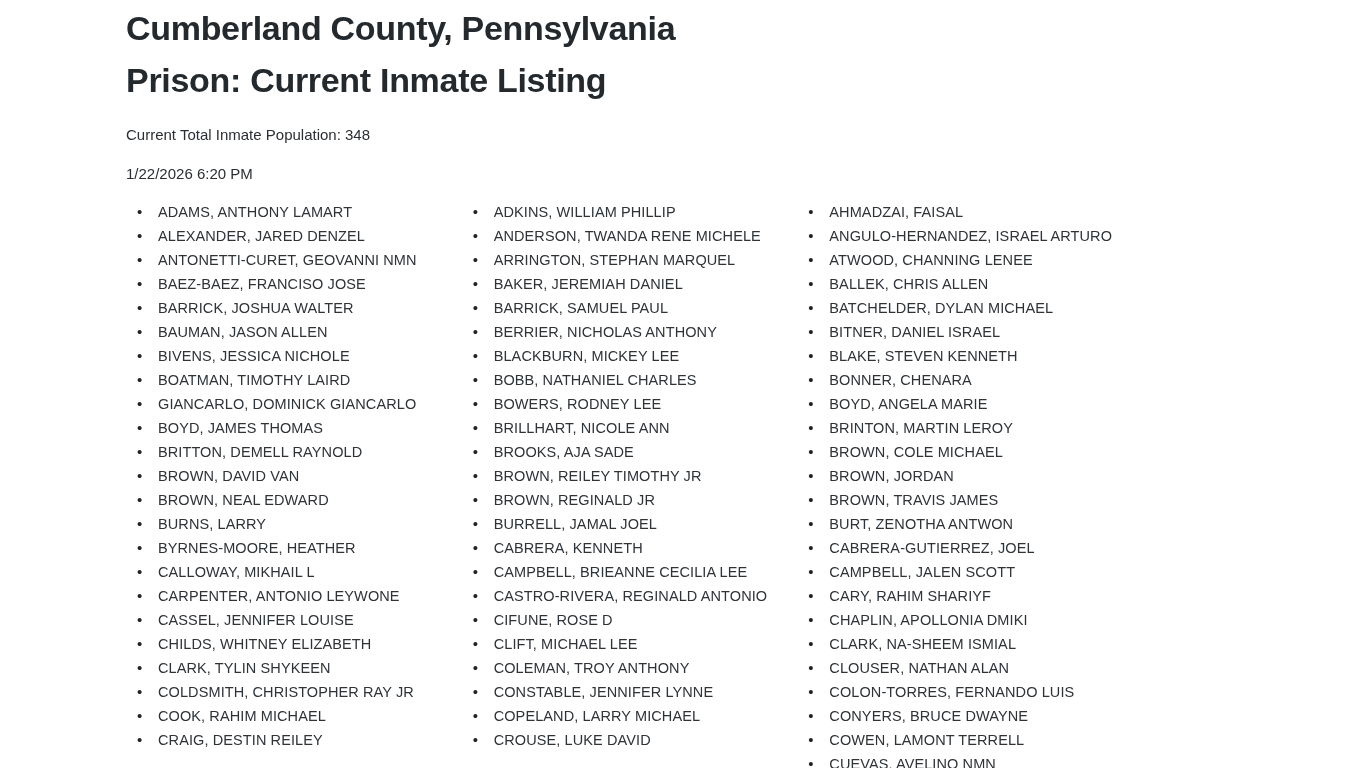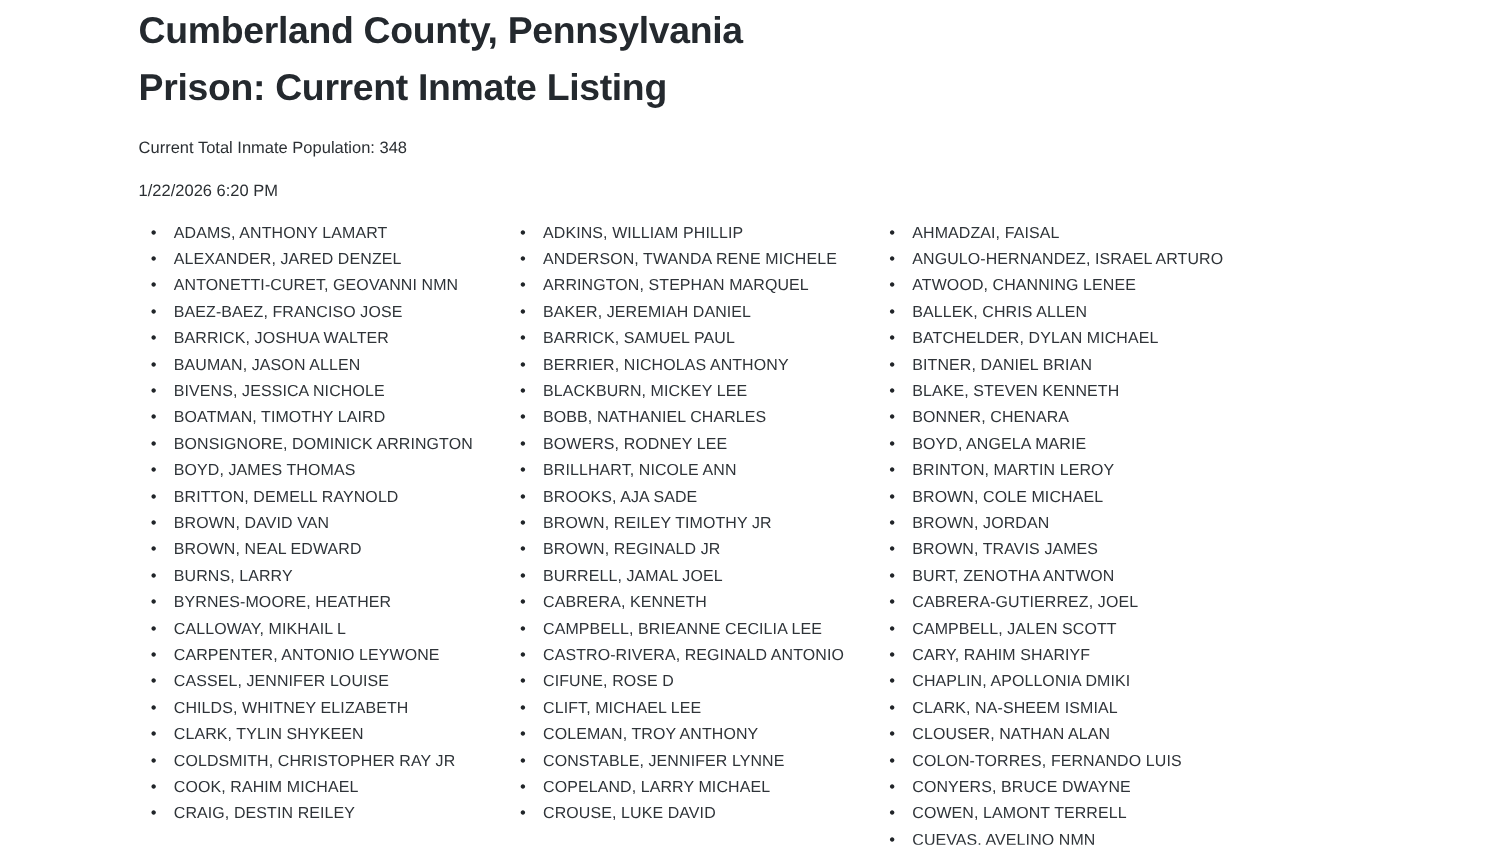--- a/index.html
+++ b/index.html
@@ -72,21 +72,21 @@
   <div class="columns">
     <ul class="inmate-col">
         <li>ADAMS, ANTHONY LAMART</li>
         <li>ALEXANDER, JARED DENZEL</li>
         <li>ANTONETTI-CURET, GEOVANNI NMN</li>
         <li>BAEZ-BAEZ, FRANCISO JOSE</li>
         <li>BARRICK, JOSHUA WALTER</li>
         <li>BAUMAN, JASON ALLEN</li>
         <li>BIVENS, JESSICA NICHOLE</li>
         <li>BOATMAN, TIMOTHY LAIRD</li>
-        <li>BONSIGNORE, DOMINICK ARRINGTON</li>
+        <li>GIANCARLO, DOMINICK GIANCARLO</li>
         <li>BOYD, JAMES THOMAS</li>
         <li>BRITTON, DEMELL RAYNOLD</li>
         <li>BROWN, DAVID VAN</li>
         <li>BROWN, NEAL EDWARD</li>
         <li>BURNS, LARRY</li>
         <li>BYRNES-MOORE, HEATHER</li>
         <li>CALLOWAY, MIKHAIL L</li>
         <li>CARPENTER, ANTONIO LEYWONE</li>
         <li>CASSEL, JENNIFER LOUISE</li>
         <li>CHILDS, WHITNEY ELIZABETH</li>
@@ -119,21 +119,21 @@
         <li>CONSTABLE, JENNIFER LYNNE</li>
         <li>COPELAND, LARRY MICHAEL</li>
         <li>CROUSE, LUKE DAVID</li>
       </ul>
     <ul class="inmate-col">
         <li>AHMADZAI, FAISAL</li>
         <li>ANGULO-HERNANDEZ, ISRAEL ARTURO</li>
         <li>ATWOOD, CHANNING LENEE</li>
         <li>BALLEK, CHRIS ALLEN</li>
         <li>BATCHELDER, DYLAN MICHAEL</li>
-        <li>BITNER, DANIEL BRIAN</li>
+        <li>BITNER, DANIEL ISRAEL</li>
         <li>BLAKE, STEVEN KENNETH</li>
         <li>BONNER, CHENARA</li>
         <li>BOYD, ANGELA MARIE</li>
         <li>BRINTON, MARTIN LEROY</li>
         <li>BROWN, COLE MICHAEL</li>
         <li>BROWN, JORDAN</li>
         <li>BROWN, TRAVIS JAMES</li>
         <li>BURT, ZENOTHA ANTWON</li>
         <li>CABRERA-GUTIERREZ, JOEL</li>
         <li>CAMPBELL, JALEN SCOTT</li>

